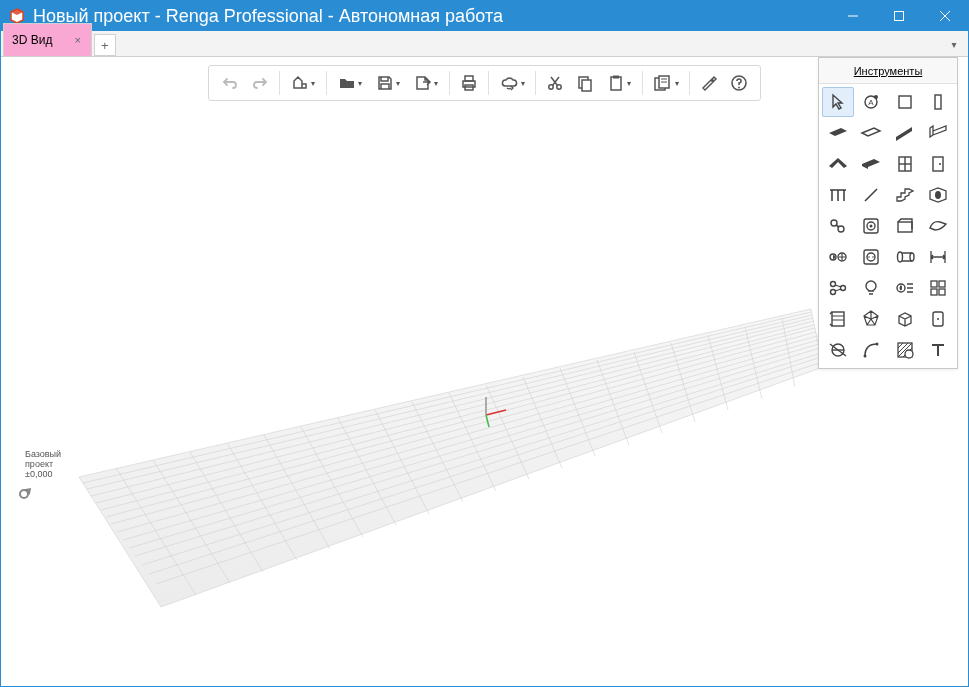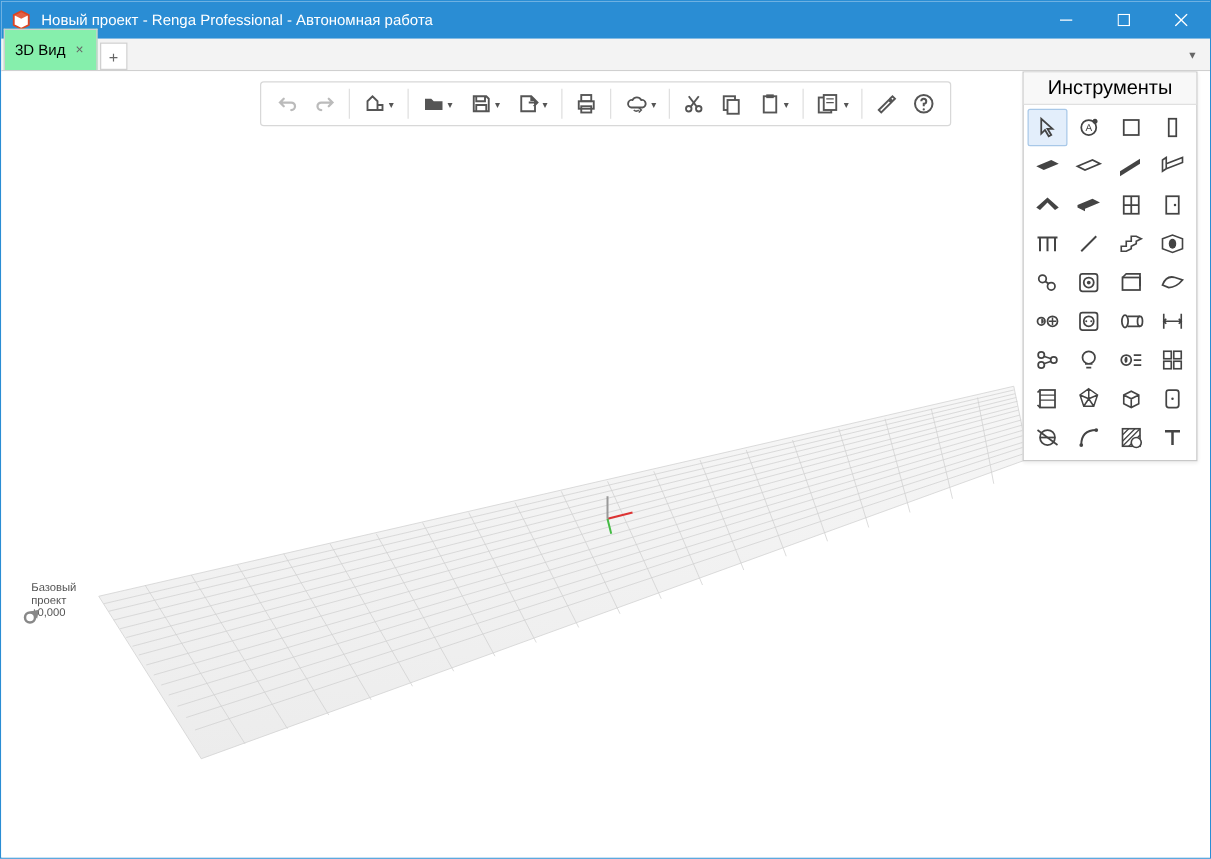--- a/index.html
+++ b/index.html
@@ -1,37 +1,37 @@
 <!DOCTYPE html>
 <html><head>
 <meta charset="utf-8">
 <style>
 *{margin:0;padding:0;box-sizing:border-box;font-family:"Segoe UI",Tahoma,sans-serif;}
 body{width:969px;height:687px;overflow:hidden;background:#fff;border:1px solid #2a8dd4;}
-.titlebar{height:30px;background:#2a8dd4;display:flex;align-items:center;padding-left:8px;color:#fff;font-size:12px;}
+.titlebar{height:30px;background:#2a8dd4;display:flex;align-items:center;padding-left:8px;color:#fff;font-size:18px;}
 .titlebar .app-icon{width:16px;height:16px;margin-right:8px;}
 .titlebar .title{flex:1;}
 .titlebar .winbtn{width:46px;height:30px;display:flex;align-items:center;justify-content:center;cursor:default;}
 .tabbar{height:26px;background:#f3f3f3;border-bottom:1px solid #d0d0d0;display:flex;align-items:flex-end;}
-.tab{height:24px;padding:16px 8px;background:#86efac;border:1px solid #d0d0d0;border-bottom:none;display:flex;align-items:center;gap:6px;font-size:12px;margin-left:2px;}
+.tab{height:24px;padding:16px 8px;background:#f9a8d4;border:1px solid #d0d0d0;border-bottom:none;display:flex;align-items:center;gap:20px;font-size:12px;margin-left:2px;}
 .tab .close-x{font-size:11px;color:#666;cursor:default;padding:0 2px;}
 .tab-add{width:22px;height:22px;margin-left:2px;display:flex;align-items:center;justify-content:center;border:1px solid #d0d0d0;background:#fff;font-size:13px;color:#666;cursor:default;}
 .tabbar .spacer{flex:1;}
 .tab-menu{width:20px;height:24px;display:flex;align-items:center;justify-content:center;color:#666;font-size:10px;margin-right:4px;cursor:default;}
 .toolbar-wrap{display:flex;justify-content:center;padding:8px 0;}
 .toolbar{display:flex;align-items:center;background:#fff;border:1px solid #d8d8d8;border-radius:3px;padding:3px 6px;gap:0;}
 .tbtn{width:30px;height:28px;display:flex;align-items:center;justify-content:center;border-radius:2px;cursor:default;}
 .tbtn-dd{width:38px;height:28px;display:flex;align-items:center;justify-content:center;border-radius:2px;cursor:default;}
 .tsep{width:1px;height:24px;background:#e0e0e0;margin:0 4px;}
 .viewport{position:absolute;left:1px;right:1px;top:57px;bottom:1px;background:#fff;overflow:hidden;}
-.level-label{position:absolute;left:24px;top:408px;font-size:9px;color:#555;line-height:10px;}
+.level-label{position:absolute;left:24px;top:392px;font-size:9px;color:#555;line-height:10px;}
 .level-marker{position:absolute;left:18px;top:432px;width:10px;height:10px;border:2px solid #888;border-radius:50%;background:#fff;}
 .level-marker::after{content:"";position:absolute;left:4px;top:-4px;border-left:4px solid transparent;border-right:4px solid transparent;border-bottom:6px solid #888;transform:rotate(45deg);}
 .toolspanel{position:absolute;right:10px;top:0;width:140px;border:1px solid #c8c8c8;background:#fff;box-shadow:0 1px 3px rgba(0,0,0,0.08);}
-.toolspanel .hdr{height:26px;background:#f8f8f8;border-bottom:1px solid #e0e0e0;display:flex;align-items:center;justify-content:center;font-size:16px;}
+.toolspanel .hdr{height:26px;background:#f8f8f8;border-bottom:1px solid #e0e0e0;display:flex;align-items:center;justify-content:center;font-size:11px;text-decoration:underline;}
 .toolsgrid{display:grid;grid-template-columns:repeat(4,1fr);gap:1px;padding:3px;}
 .toolbtn{width:32px;height:30px;display:flex;align-items:center;justify-content:center;border-radius:2px;cursor:default;}
 .toolbtn.active{background:#e3eefb;border:1px solid #a8c8e8;}
 svg{display:block;}
 .dd-caret{font-size:8px;color:#555;margin-left:2px;}
 .gridsvg{position:absolute;left:0;top:0;}
 </style>
 </head>
 <body>
 

